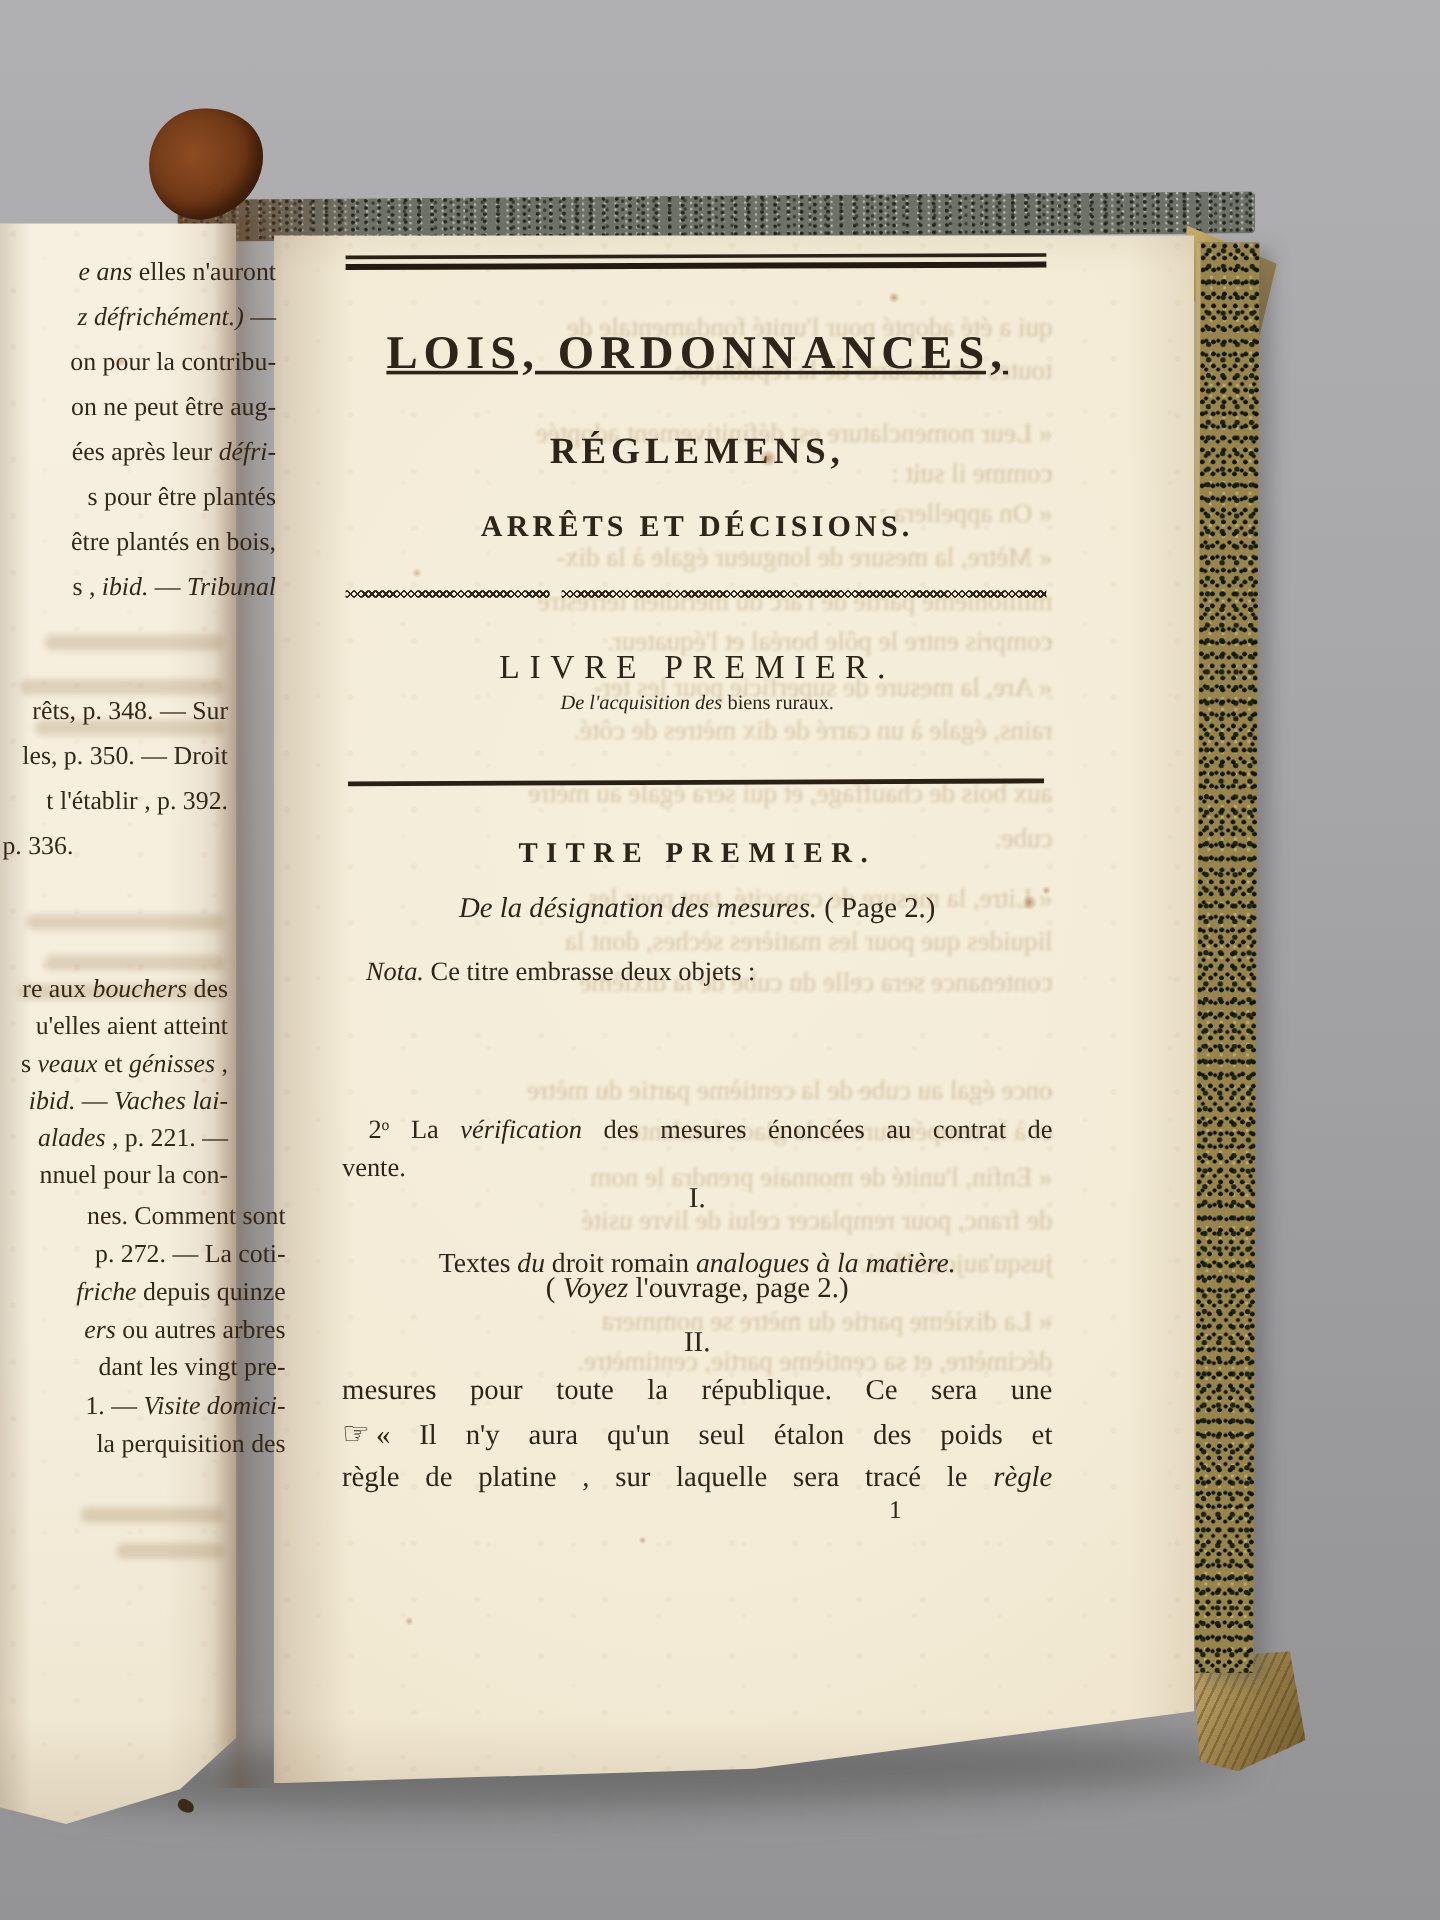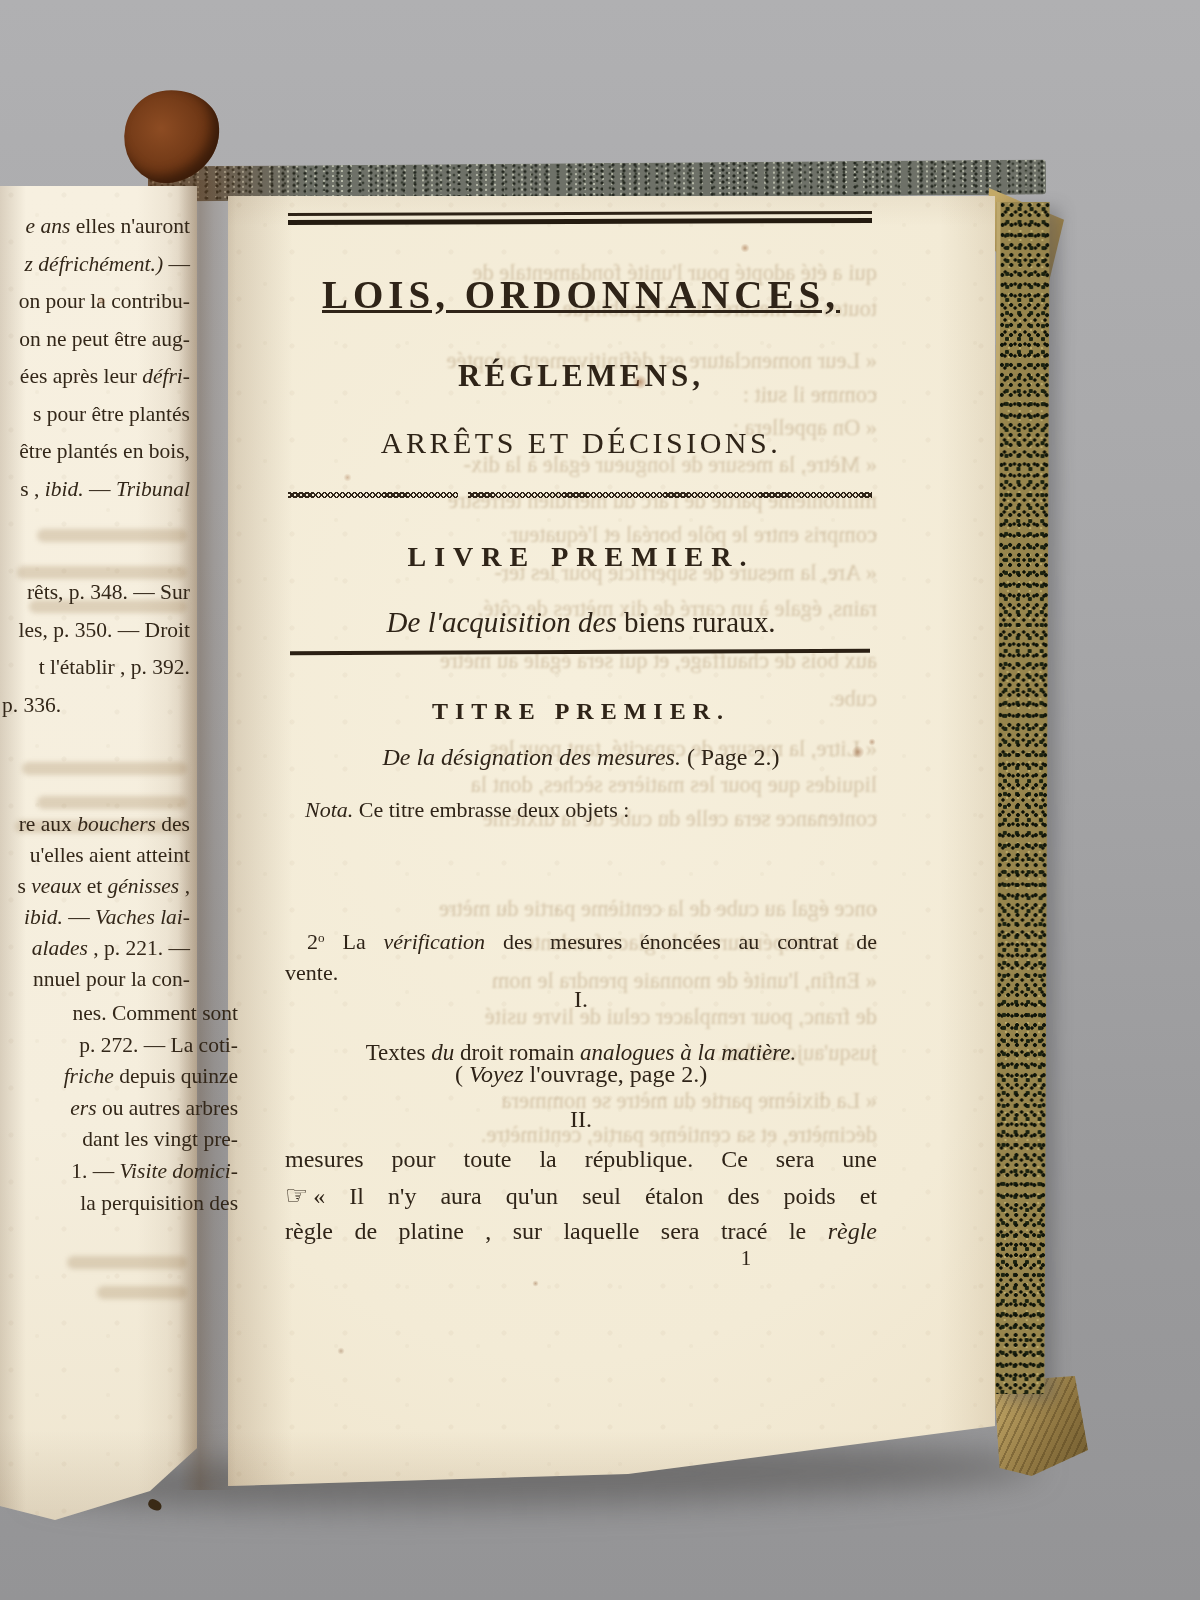--- a/index.html
+++ b/index.html
@@ -111,42 +111,42 @@
     border-top:3px solid #2d2216;border-bottom:5px solid #241b10;transform:rotate(-.2deg);}
   .rule-mid{left:290px;top:650px;width:580px;height:3.5px;background:#2b2014;transform:rotate(-.25deg);}
   .wavy{left:288px;top:492px;width:584px;height:6px;display:flex;gap:10px;}
   .wavy i{display:block;height:6px;
     background:
       repeating-linear-gradient(45deg,#31261a 0 1.6px,transparent 1.6px 4.2px),
       repeating-linear-gradient(135deg,#31261a 0 1.6px,transparent 1.6px 4.2px);}
   .wavy .w1{width:170px;} .wavy .w2{flex:1;}
   .t1{top:272px;font-size:39px;font-weight:bold;letter-spacing:5px;text-decoration:underline;}
   .t2{top:358px;font-size:31px;font-weight:bold;letter-spacing:4px;}
-  .t3{top:426px;font-size:30px;font-weight:normal;letter-spacing:3.5px;}
-  .livre{top:541px;font-size:28px;font-weight:bold;letter-spacing:8px;}
-  .subtitle{top:606px;font-size:29px;}
+  .t3{top:426px;font-size:25px;font-weight:bold;letter-spacing:3.5px;}
+  .livre{top:541px;font-size:28px;font-weight:normal;letter-spacing:8px;}
+  .subtitle{top:576px;font-size:17px;}
   .titre{top:698px;font-size:24px;font-weight:bold;letter-spacing:7px;}
   .titre-sub{top:744px;font-size:24px;}
   .nota{top:797px;font-size:22px;text-indent:20px;text-align:left;}
   .item1{top:828px;} .item2{top:922px;}
   .rp-line{font-size:22px;line-height:31px;text-align:left;}
   .q-line{font-size:24px;line-height:35.5px;text-align:left;}
   .ta-j{text-align:justify;text-align-last:justify;}
   .indent{text-indent:22px;}
   .sec1num{top:986px;font-size:24px;}
   .sec1title{top:1040px;font-size:23px;}
   .sec1ref{top:1061px;font-size:24px;}
   .sec2num{top:1106px;font-size:24px;}
   .quote{top:1142px;}
   .pagenum{left:726px;top:1246px;width:40px;font-size:21px;text-align:center;}
   
   .lp-g{position:absolute;left:0;width:190px;font-size:21.5px;color:#332719;}
   .lp-line{display:flex;justify-content:flex-end;white-space:pre;align-items:baseline;}
   .lp-line.ta-l{justify-content:flex-start;padding-left:2px;}
-  .g1{top:214px;} .g1 .lp-line{height:37.5px;}
+  .g1{top:214px;margin-left:40px;} .g1 .lp-line{height:37.5px;}
   .g2{top:580px;} .g2 .lp-line{height:37.5px;}
   .g3{top:812px;} .g3 .lp-line{height:31px;}
   .g4{top:1001px;margin-left:48px;} .g4 .lp-line{height:31.6px;}
   
   .spot{position:absolute;border-radius:50%;pointer-events:none;z-index:6;}
   .s1{left:632px;top:374px;width:16px;height:16px;background:radial-gradient(circle,rgba(146,84,40,.55),rgba(146,84,40,0) 65%);}
   .s2{left:740px;top:243px;width:10px;height:10px;background:radial-gradient(circle,rgba(150,90,45,.5),rgba(150,90,45,0) 65%);}
   .s3{left:851px;top:745px;width:14px;height:14px;background:radial-gradient(circle,rgba(140,80,40,.5),rgba(140,80,40,0) 65%);}
   .s4{left:868px;top:738px;width:8px;height:8px;background:radial-gradient(circle,rgba(140,80,40,.45),rgba(140,80,40,0) 65%);}
   .s5{left:343px;top:473px;width:9px;height:9px;background:radial-gradient(circle,rgba(150,90,45,.35),rgba(150,90,45,0) 65%);}

